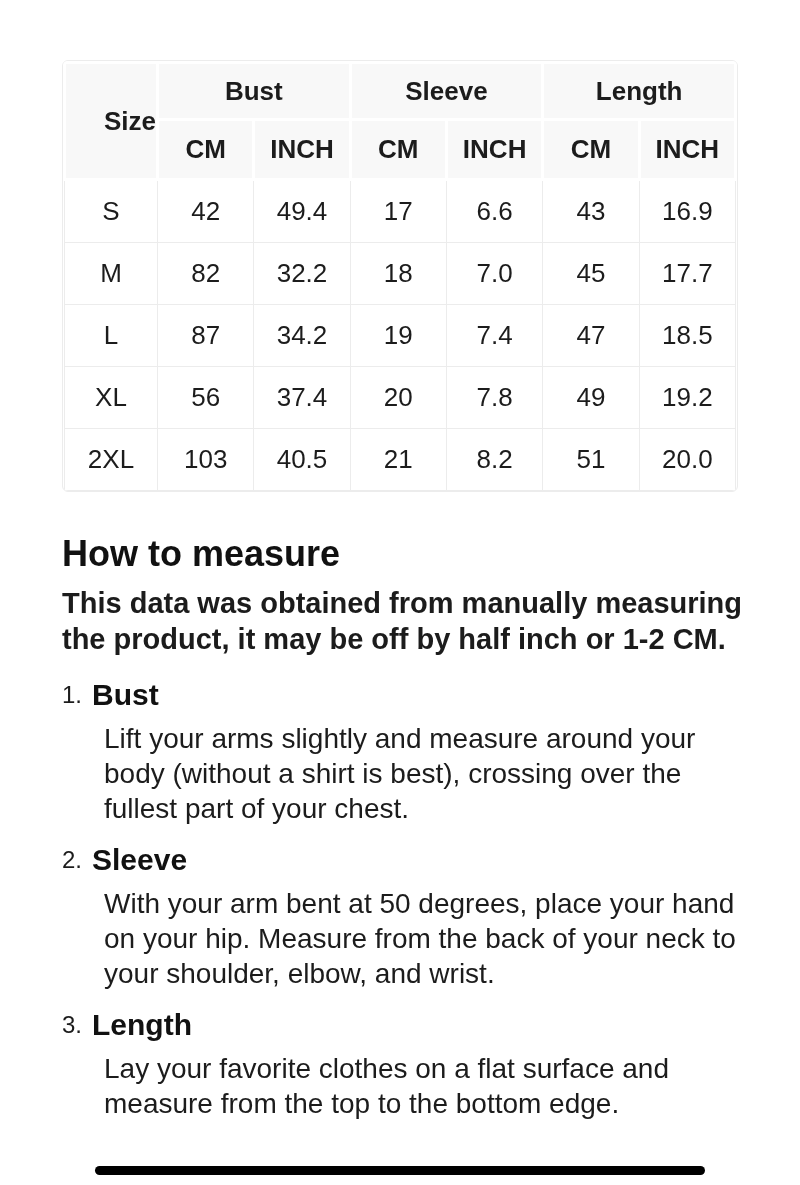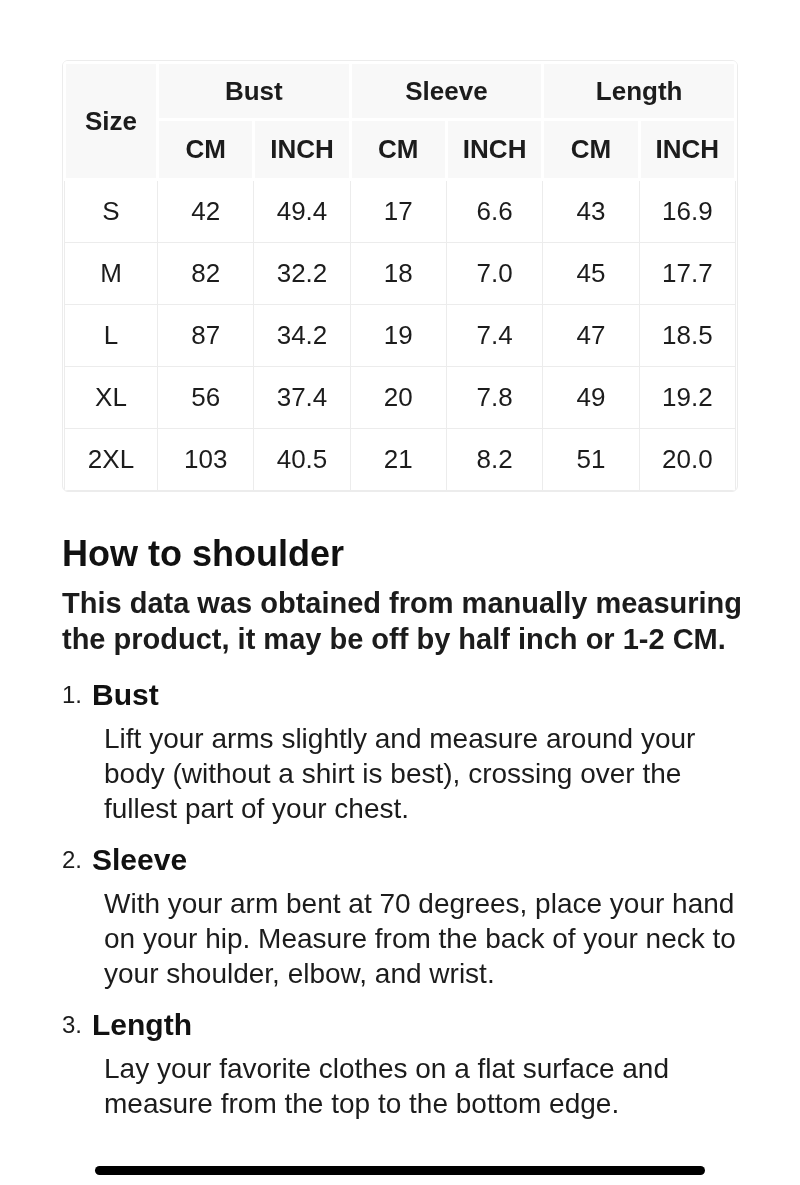--- a/index.html
+++ b/index.html
@@ -33,21 +33,21 @@
     padding: 0;
   }
   thead th {
     background: #f8f8f8;
     border: 3px solid #ffffff;
     font-weight: bold;
     color: #1c1c1c;
   }
   tr.group-row th { height: 54px; }
   tr.unit-row th { height: 57px; }
-  th.corner { height: auto; }
+  th.corner { height: auto; text-align: right; }
   tbody td {
     border: 1px solid #ececec;
     height: 61px;
     font-weight: normal;
   }
 
   
   h2.howto {
     margin: 40px 0 0 0;
     font-size: 36px;
@@ -173,36 +173,36 @@
           <td>40.5</td>
           <td>21</td>
           <td>8.2</td>
           <td>51</td>
           <td>20.0</td>
         </tr>
       </tbody>
     </table>
   </div>
 
-  <h2 class="howto">How to shoulder</h2>
+  <h2 class="howto">How to measure</h2>
   <p class="intro">This data was obtained from manually measuring the product, it may be off by half inch or 1-2 CM.</p>
 
   <div class="steps">
     <div class="step">
       <span class="num">1.</span>
       <div>
         <h3>Bust</h3>
         <p>Lift your arms slightly and measure around your body (without a shirt is best), crossing over the fullest part of your chest.</p>
       </div>
     </div>
     <div class="step">
       <span class="num">2.</span>
       <div>
         <h3>Sleeve</h3>
-        <p>With your arm bent at 70 degrees, place your hand on your hip. Measure from the back of your neck to your shoulder, elbow, and wrist.</p>
+        <p>With your arm bent at 50 degrees, place your hand on your hip. Measure from the back of your neck to your shoulder, elbow, and wrist.</p>
       </div>
     </div>
     <div class="step">
       <span class="num">3.</span>
       <div>
         <h3>Length</h3>
         <p>Lay your favorite clothes on a flat surface and measure from the top to the bottom edge.</p>
       </div>
     </div>
   </div>

